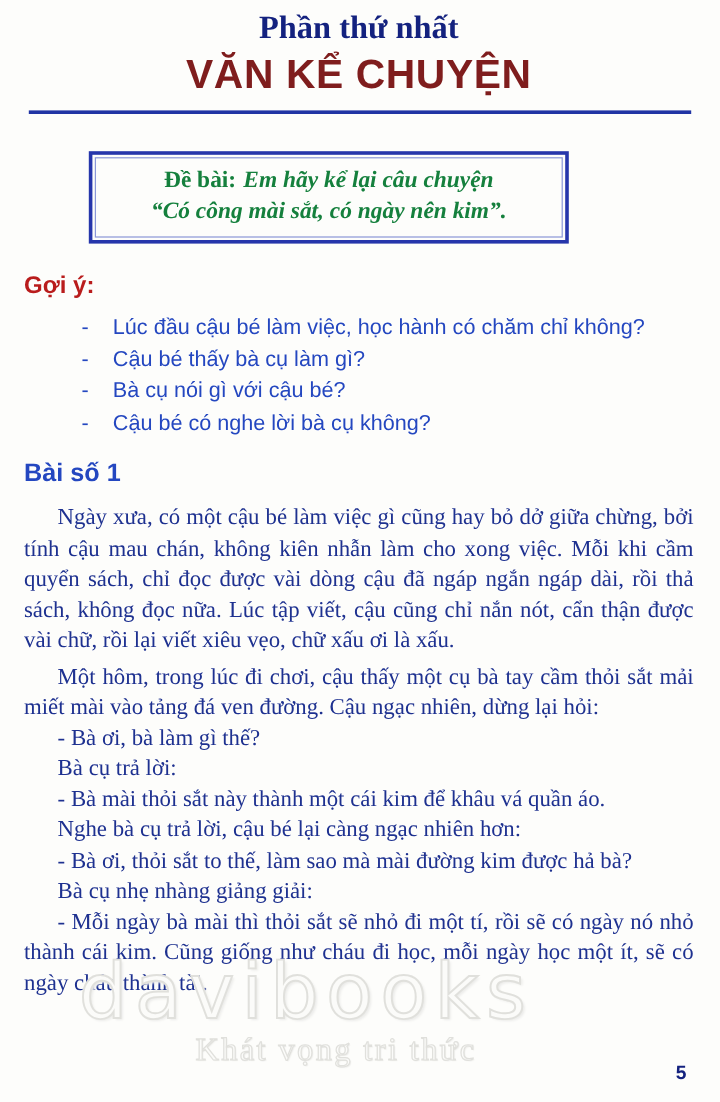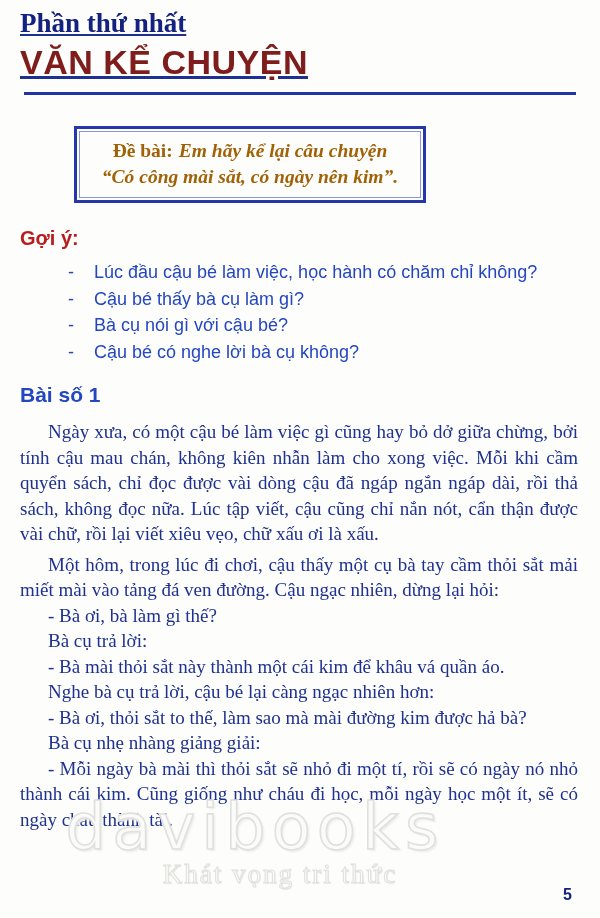--- a/index.html
+++ b/index.html
@@ -11,21 +11,21 @@
   }
   .page {
     position: relative;
     width: 600px; height: 918px;
     box-sizing: border-box;
     padding: 6px 22px 0 20px;
     color: #1e3190;
   }
 
   
-  .header { text-align: left; text-decoration: underline; }
+  .header { text-align: center; }
   .part-label {
     font-family: "Liberation Serif", serif;
     font-weight: bold;
     font-size: 27px;
     line-height: 34px;
     color: #14227f;
   }
   .part-title {
     font-family: "Liberation Sans", sans-serif;
     font-weight: bold;
@@ -36,29 +36,29 @@
   }
   .header-rule {
     border: none;
     border-top: 3px solid #2134a4;
     margin: 8px 2px 0 4px;
   }
 
   
   .assignment-box {
     box-sizing: border-box;
-    width: 352px;
+    width: 400px;
     margin: 31px auto 16px auto;
     margin-left: 54px;
     border: 3px solid #2636ab;
     outline: 1px solid #8a97d8;
     outline-offset: -6px;
     padding: 9px 10px 10px 10px;
     text-align: center;
-    color: #a16207;
+    color: #15803d;
   }
   .assignment-line {
     font-size: 19.5px;
     line-height: 26px;
     font-weight: bold;
     font-style: italic;
   }
   .assignment-label { font-style: normal; margin-right: 6px; }
 
   

